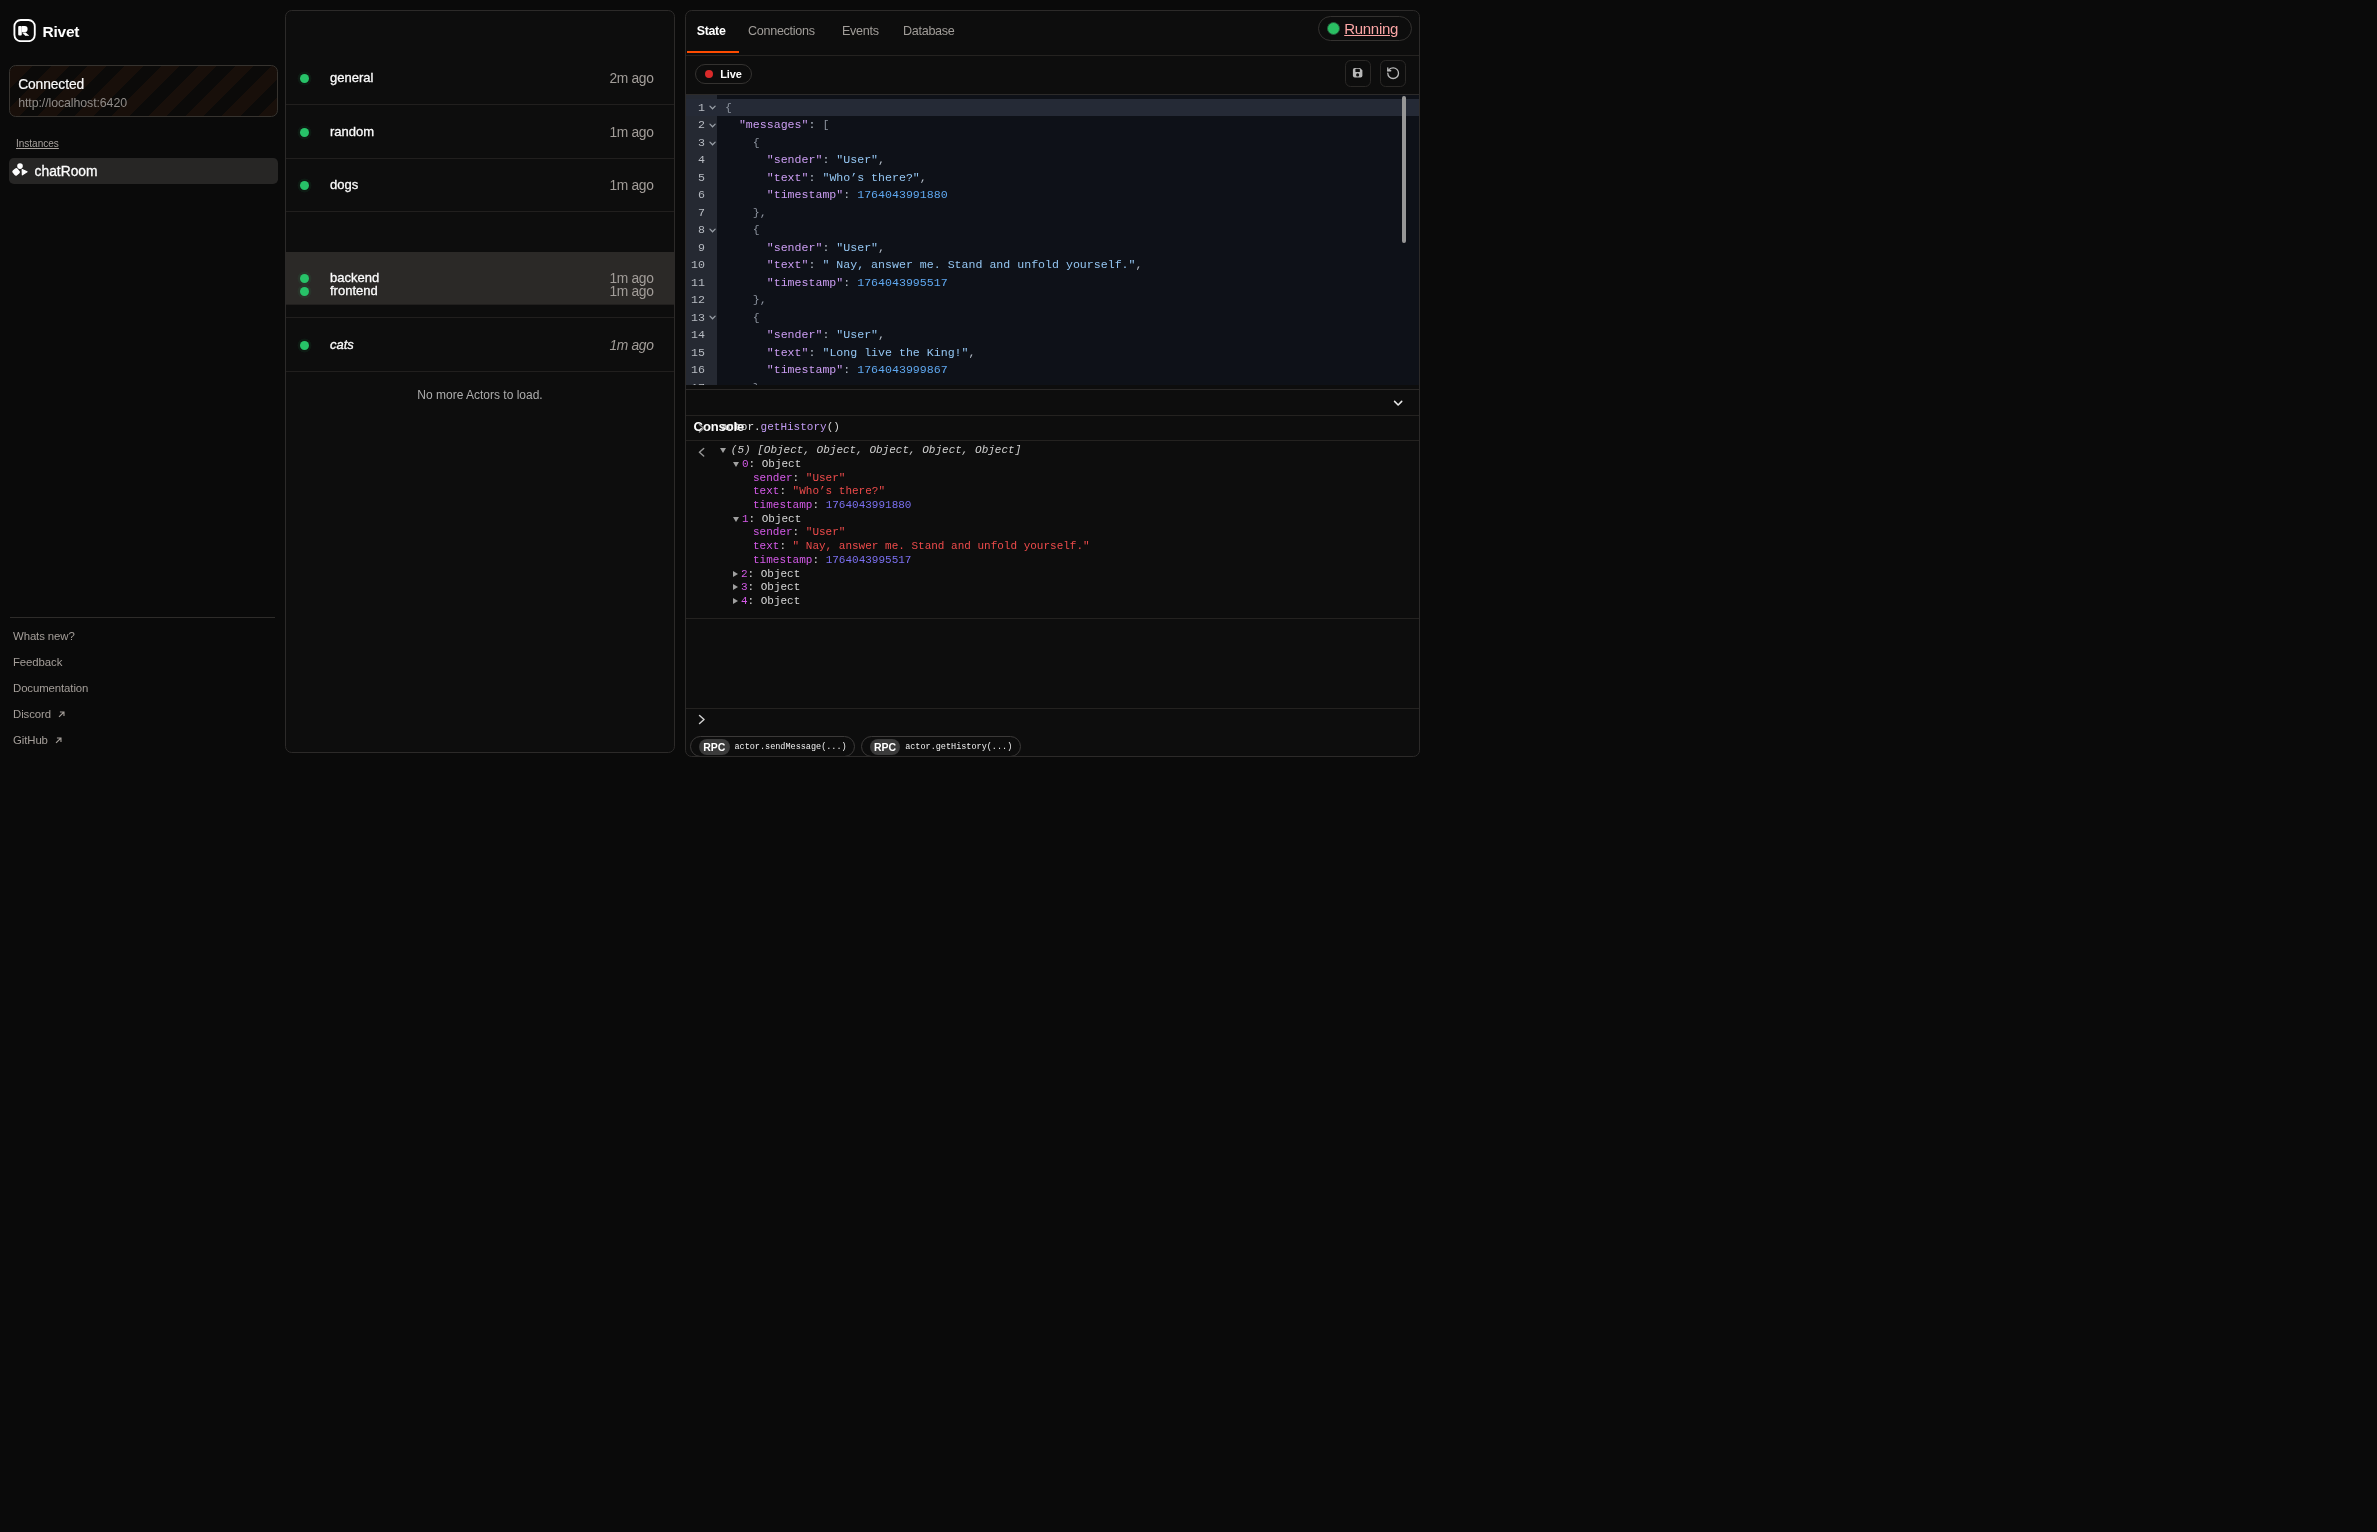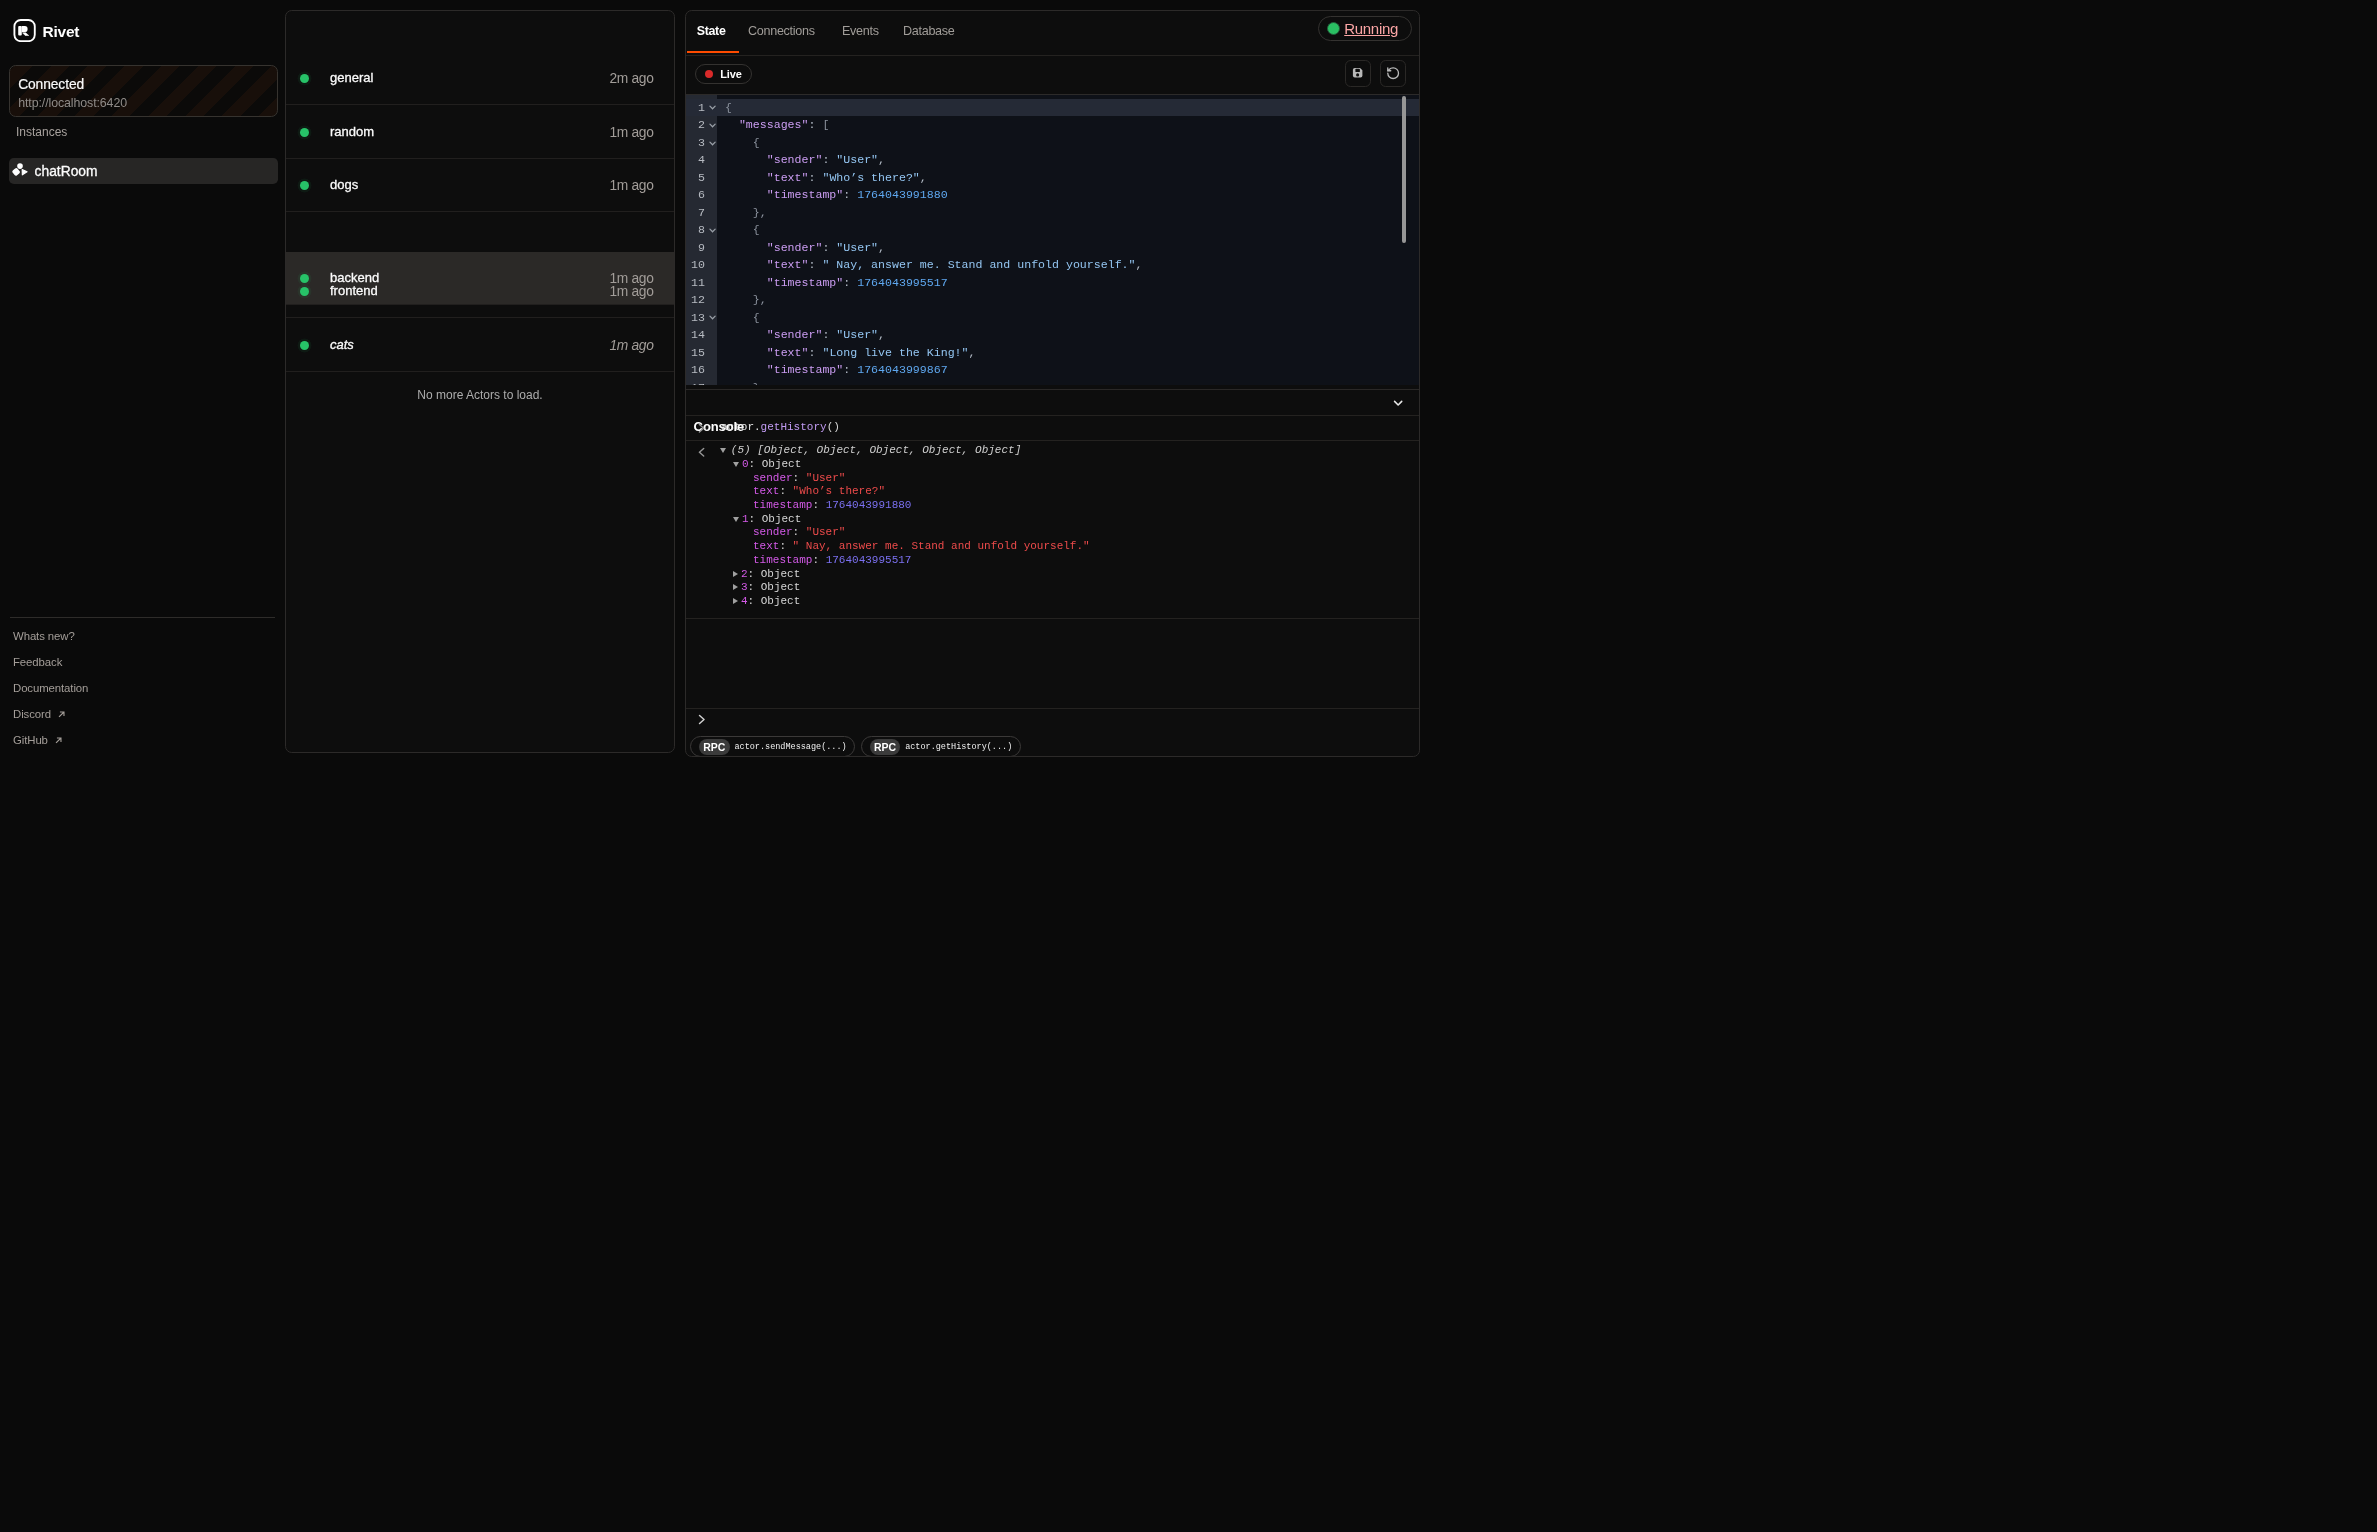--- a/index.html
+++ b/index.html
@@ -5,21 +5,21 @@
 html,body { -webkit-font-smoothing:antialiased; width:1423px; height:766px; background:#0a0a0a; overflow:hidden;
   font-family:"Liberation Sans", sans-serif; }
 .abs { position:absolute; }
 
 #logo { left:13px; top:19px; }
 #connected { left:8.6px; top:65px; width:269px; height:52px;
   border:1px solid #36332f; border-radius:6.7px;
   background:repeating-linear-gradient(-45deg,#180f0a 0 13px,#0b0a09 13px 26px); }
 #connected .t1 { position:absolute; left:8.6px; top:11.4px; font-size:13.8px; color:#fafafa; -webkit-text-stroke:0.2px #fafafa; letter-spacing:-0.1px;}
 #connected .t2 { position:absolute; left:8.6px; top:30px; font-size:12.4px; color:#8f8b88; letter-spacing:-0.1px;}
-#instances { left:16px; top:125px; font-size:12px; color:#a8a29e; }
+#instances { left:16px; top:138px; font-size:10px; color:#a8a29e;text-decoration:underline; }
 #chatrow { left:8.6px; top:158px; width:269px; height:26px; background:#272625; border-radius:4.8px; }
 #chatrow .txt { position:absolute; left:26px; top:5.5px; font-size:13.8px; font-weight:400; -webkit-text-stroke:0.3px #fcfcfc; color:#fcfcfc; }
 .footlink { left:13px; font-size:11.4px; color:#a49e99; letter-spacing:-0.1px;}
 #footsep { left:10px; top:617px; width:265px; height:1px; background:#2e2c2a; }
 
 #midp { left:285px; top:9.5px; width:390px; height:743px; background:#0d0d0d;
   border:1px solid #2c2a29; border-radius:6.7px; overflow:hidden; }
 #midhead { position:absolute; left:0; top:0; width:100%; height:41px; border-bottom:1px solid #242220; }
 #createbtn { position:absolute; right:102px; top:8px; height:24px; display:flex; align-items:center; color:#fff; }
 #createbtn .lbl { font-size:14.7px; letter-spacing:-0.3px; margin-left:8px; }

